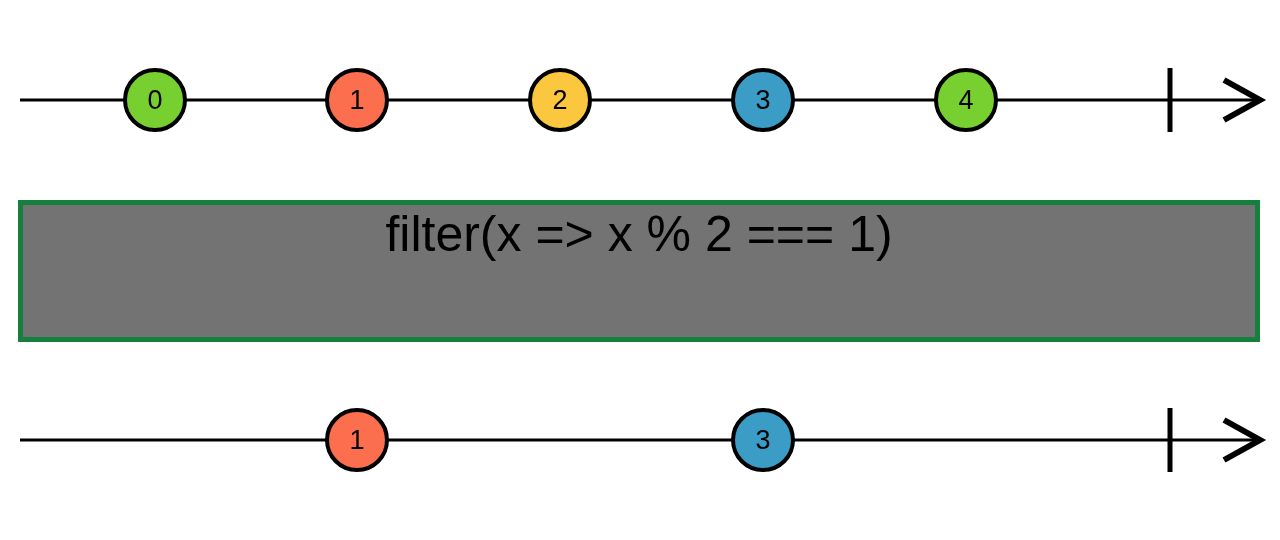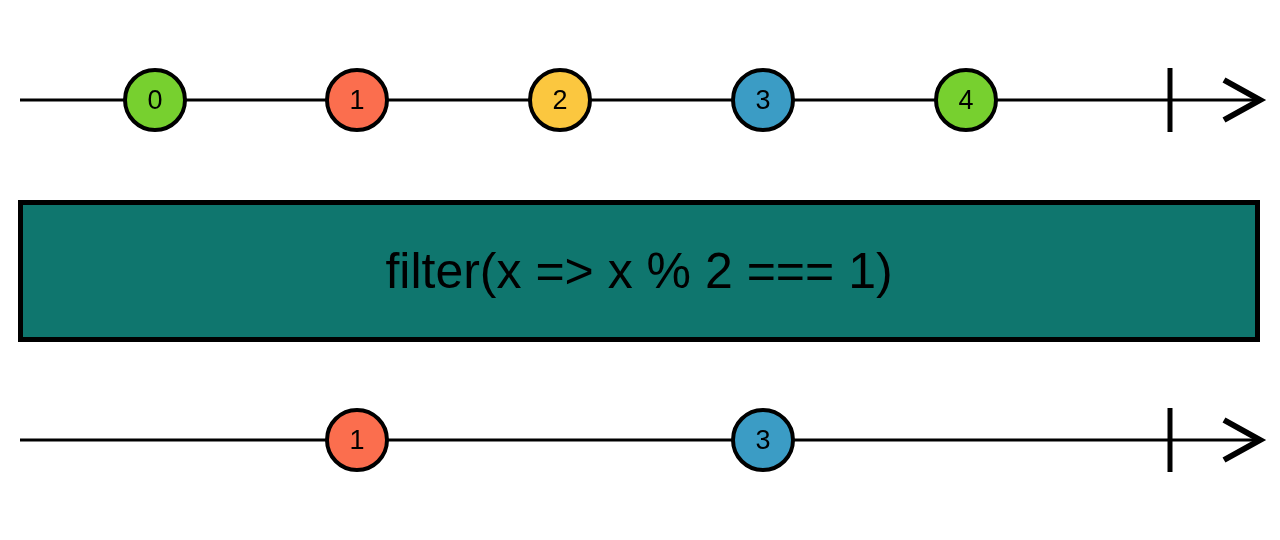--- a/index.html
+++ b/index.html
@@ -46,24 +46,23 @@
     line-height: 1;
     color: #000000;
   }
   .operator-box {
     position: absolute;
     left: 18px;
     top: 200px;
     width: 1242px;
     height: 142px;
     box-sizing: border-box;
-    border: 5px solid #000000;
-    background: #0f766e;
+    border: 5px solid #15803d;
+    background: #737373;
     display: flex;
-    align-items: center;
     justify-content: center;
   }
   .operator-label {
     font-size: 50px;
     color: #000000;
     white-space: pre;
   }
 </style>
 </head>
 <body>

